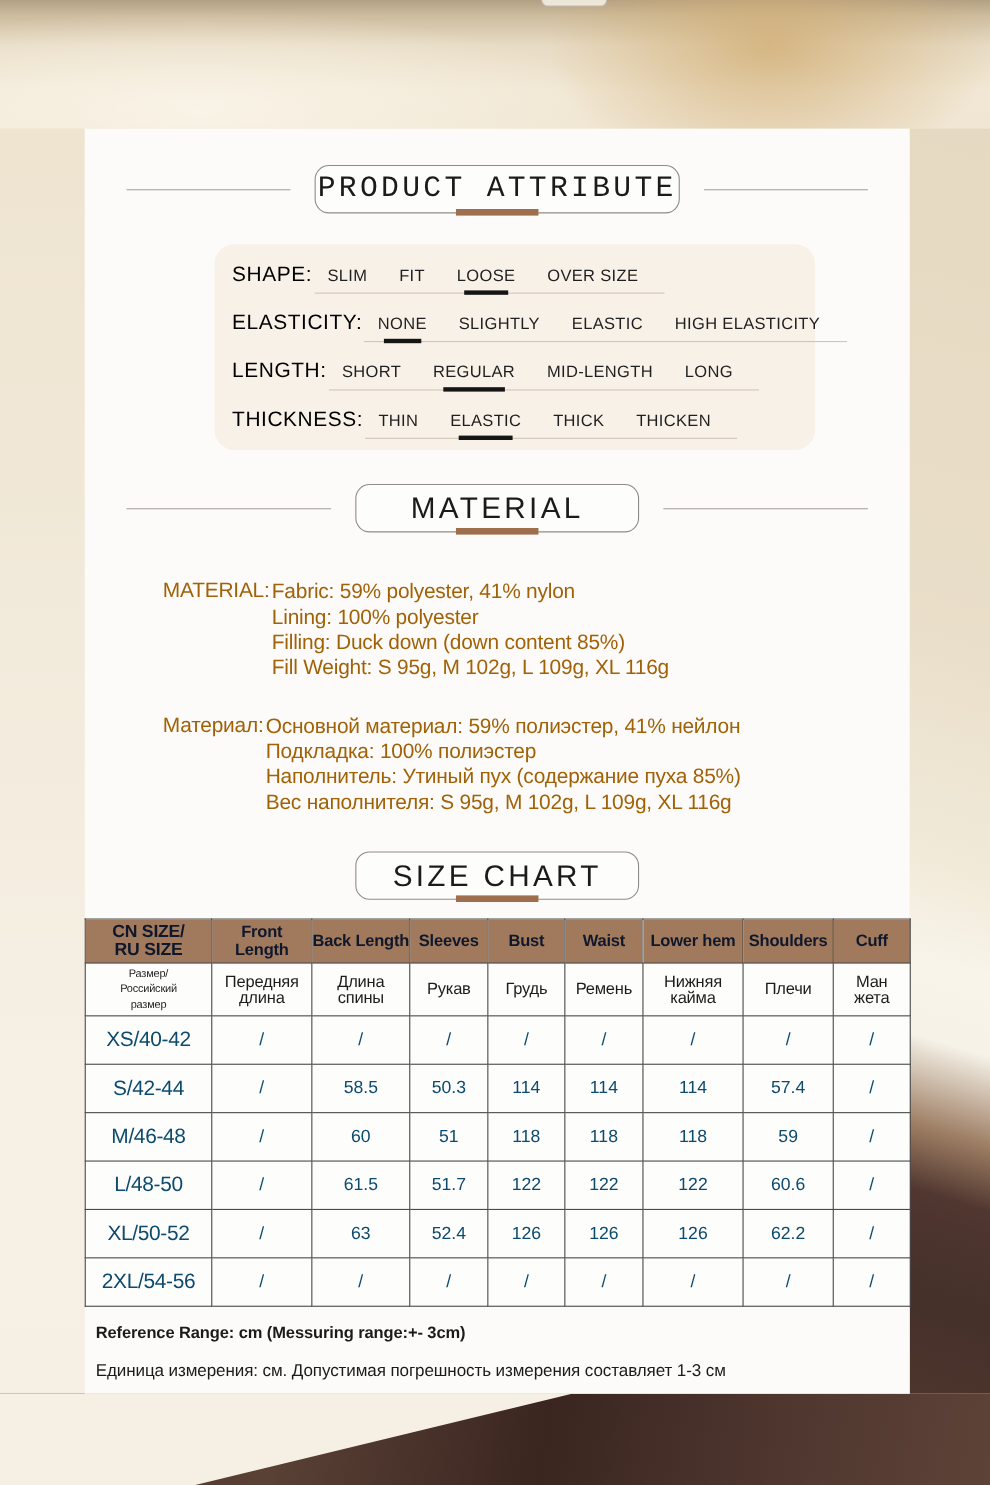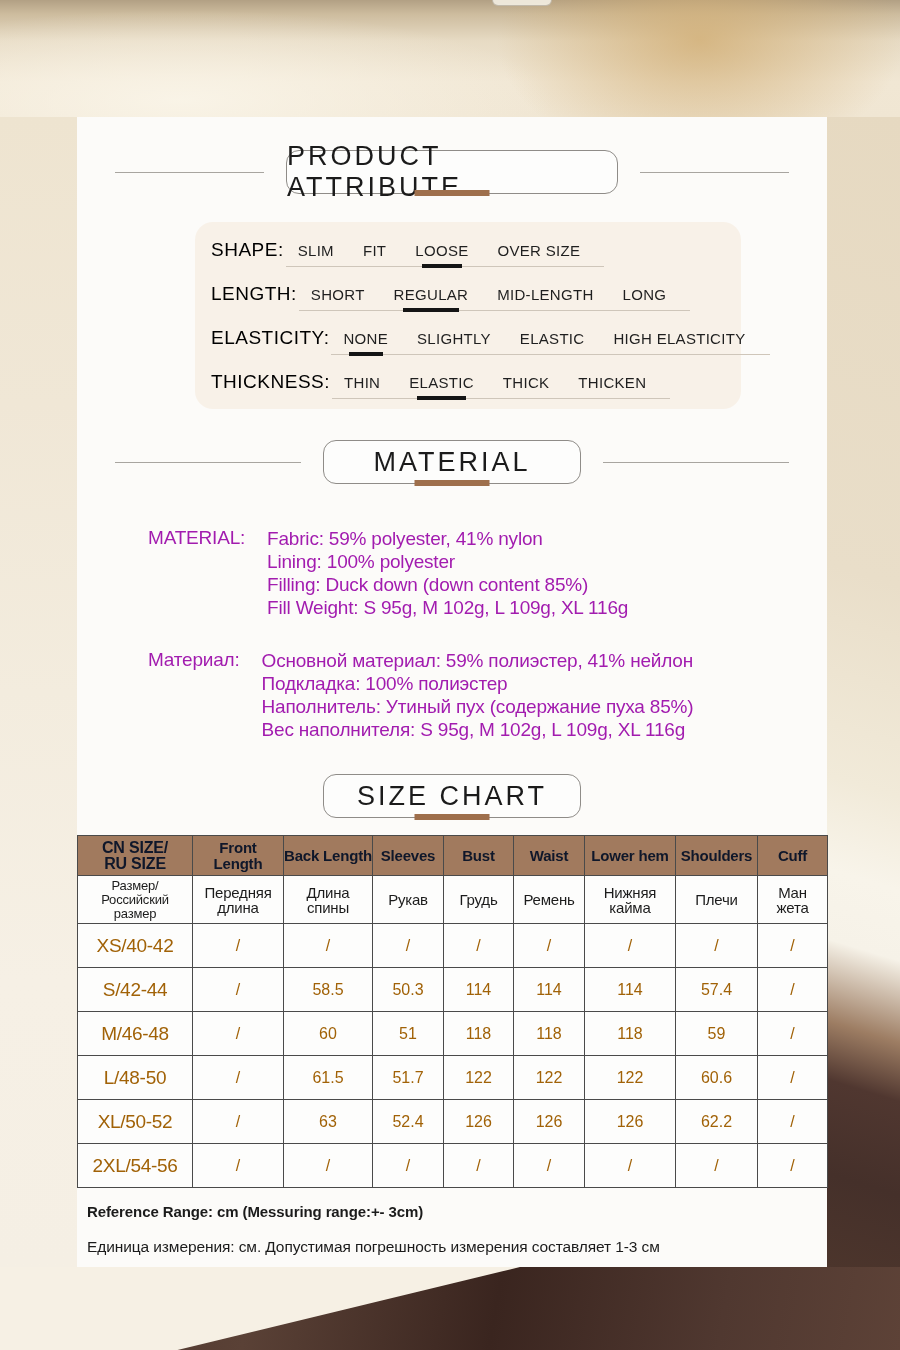--- a/index.html
+++ b/index.html
@@ -27,51 +27,51 @@
   .panel{position:absolute; left:77px; top:117px; width:750px; height:1150px; background:#fcfbf9;}
 
   
   .sec-title{position:absolute; left:0; width:750px; display:flex; align-items:center;}
   .sec-title .line{flex:1; height:0; border-top:1px solid #a8a5a0;}
   .sec-title .line.l{margin-left:38px; margin-right:22px;}
   .sec-title .line.r{margin-right:38px; margin-left:22px;}
   .title-box{position:relative; height:42px; border:1px solid #8f8c88; border-radius:13px; background:#fdfdfc;
     display:flex; align-items:center; justify-content:center; color:#1b1b1b; font-size:27px; letter-spacing:3px;}
   .title-box .bar{position:absolute; left:50%; bottom:-3px; transform:translateX(-50%); width:75px; height:6px; background:#9e6f4c;}
-  .t-product{top:33px;} .t-product .title-box{width:330px;}
+  .t-product{top:33px;} .t-product .title-box{width:330px;font-family:Liberation Mono, monospace;}
   .t-material{top:323px;} .t-material .title-box{width:256px;}
   .t-size{top:656px;flex-direction:column;} .t-size .title-box{width:256px;}
 
   
   .attr-box{position:absolute; left:118px; top:105px; width:546px; height:187px; background:#f8f1e8; border-radius:18px;
     padding:17px 0 0 16px; box-sizing:border-box;}
   .attr-row{display:flex; align-items:baseline; height:44px;}
   .attr-label{font-size:19px; color:#000000; letter-spacing:.5px; white-space:nowrap;}
   .attr-options{display:flex; align-items:baseline; gap:29px; border-bottom:1px solid #cfc6ba; padding:0 24px 7px 12px; margin-left:2px;}
   .attr-option{position:relative; font-size:15px; color:#1f1f1f; letter-spacing:.3px; white-space:nowrap;}
   .attr-option.selected::after{content:""; position:absolute; left:12%; right:12%; bottom:-9px; height:4px; background:#151515;}
 
   
-  .mat-block{position:absolute; left:71px; display:flex; align-items:flex-start; color:#a21caf;gap:20px;}
+  .mat-block{position:absolute; left:71px; display:flex; align-items:flex-start; color:#a16207;}
   .mat-en{top:410px;} .mat-ru{top:532px;}
   .mat-label{font-size:19px; letter-spacing:-.2px; white-space:nowrap;}
   .mat-lines{margin-left:2px;}
   .mat-line{font-size:19px; letter-spacing:-.2px; line-height:23px; white-space:nowrap;}
 
   
   table.size{position:absolute; left:0; top:718px; width:750px; border-collapse:collapse; table-layout:fixed;}
   table.size td,table.size th{border:1px solid #4a4a4a; text-align:center; vertical-align:middle; padding:0; overflow:hidden;}
   tr.hdr-en{height:40px; background:#a17a5e;}
   tr.hdr-en th{color:#0f172a; font-size:15px; font-weight:700; letter-spacing:-.2px; line-height:16px;}
   tr.hdr-en th:first-child{font-size:16px;}
   tr.hdr-ru{height:48px; background:#fdfdfc;}
   tr.hdr-ru td{color:#1c1c1c; font-size:15px; line-height:15px; letter-spacing:-.2px;}
-  tr.hdr-ru td:first-child{font-size:13px; line-height:14px;}
+  tr.hdr-ru td:first-child{font-size:10px; line-height:14px;}
   tr.body{height:44px; background:#fdfdfc;}
-  tr.body td{font-size:16px; color:#a16207;margin-left:28px;}
+  tr.body td{font-size:16px; color:#0c4a6e;margin-left:28px;}
   tr.body td:first-child{font-size:19px; letter-spacing:-.3px;}
   col.c0{width:115px;} col.c1{width:91px;} col.c2{width:89px;} col.c3{width:71px;} col.c4{width:70px;}
   col.c5{width:71px;} col.c6{width:91px;} col.c7{width:82px;} col.c8{width:70px;}
 
   
   .note{position:absolute; left:10px; color:#1b1b1b; white-space:nowrap;}
   .note-en{top:1086px; font-size:15px; font-weight:700; letter-spacing:-.1px;}
   .note-ru{top:1121px; font-size:15.5px; letter-spacing:-.1px;}
 </style>
 </head>
@@ -103,35 +103,35 @@
           <div class="attr-row">
             <span class="attr-label">SHAPE:</span>
             <span class="attr-options">
               <span class="attr-option">SLIM</span>
               <span class="attr-option">FIT</span>
               <span class="attr-option selected">LOOSE</span>
               <span class="attr-option">OVER SIZE</span>
             </span>
           </div>
           <div class="attr-row">
+            <span class="attr-label">ELASTICITY:</span>
+            <span class="attr-options">
+              <span class="attr-option selected">NONE</span>
+              <span class="attr-option">SLIGHTLY</span>
+              <span class="attr-option">ELASTIC</span>
+              <span class="attr-option">HIGH ELASTICITY</span>
+            </span>
+          </div>
+          <div class="attr-row">
             <span class="attr-label">LENGTH:</span>
             <span class="attr-options">
               <span class="attr-option">SHORT</span>
               <span class="attr-option selected">REGULAR</span>
               <span class="attr-option">MID-LENGTH</span>
               <span class="attr-option">LONG</span>
-            </span>
-          </div>
-          <div class="attr-row">
-            <span class="attr-label">ELASTICITY:</span>
-            <span class="attr-options">
-              <span class="attr-option selected">NONE</span>
-              <span class="attr-option">SLIGHTLY</span>
-              <span class="attr-option">ELASTIC</span>
-              <span class="attr-option">HIGH ELASTICITY</span>
             </span>
           </div>
           <div class="attr-row">
             <span class="attr-label">THICKNESS:</span>
             <span class="attr-options">
               <span class="attr-option">THIN</span>
               <span class="attr-option selected">ELASTIC</span>
               <span class="attr-option">THICK</span>
               <span class="attr-option">THICKEN</span>
             </span>

